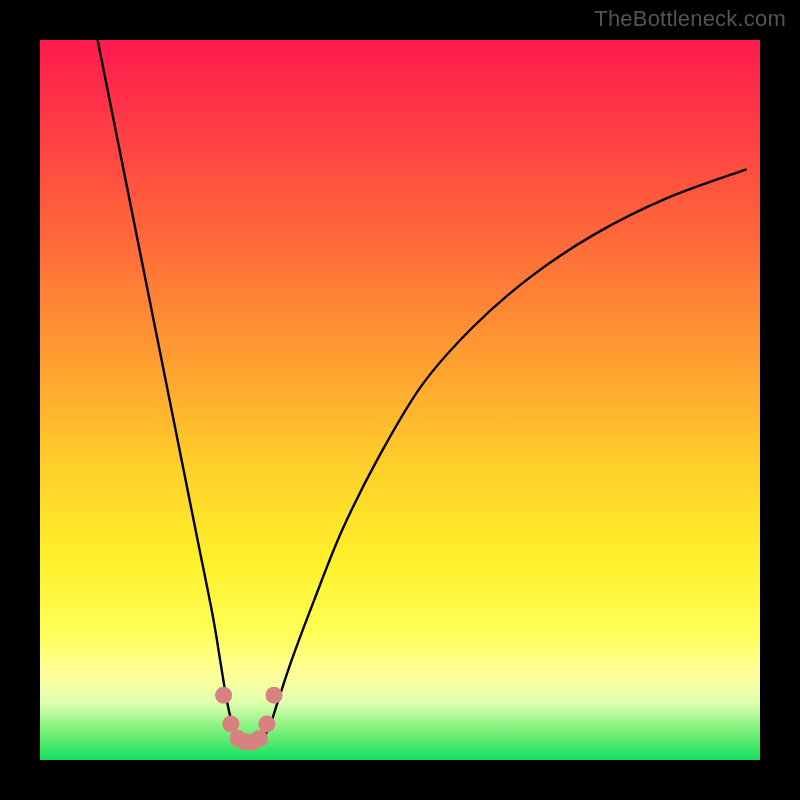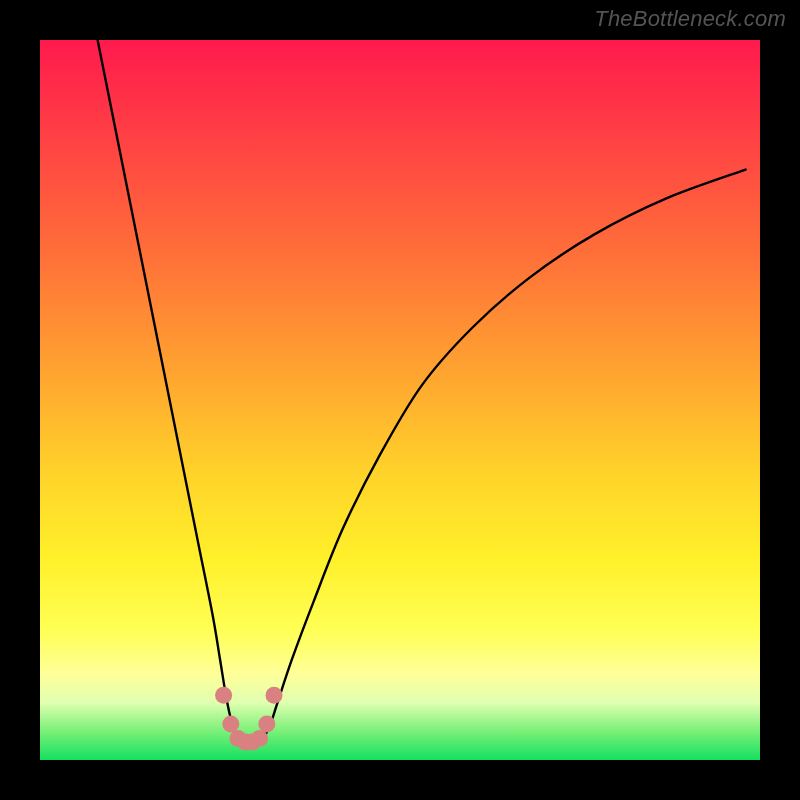--- a/index.html
+++ b/index.html
@@ -11,21 +11,20 @@
     overflow: hidden;
     font-family: Arial, Helvetica, sans-serif;
   }
   .frame {
     position: absolute;
     left: 0;
     top: 0;
     width: 800px;
     height: 800px;
     background: #000;
-    font-style: italic;
   }
   .plot {
     position: absolute;
     left: 40px;
     top: 40px;
     width: 720px;
     height: 720px;
     background: linear-gradient(
       to bottom,
       #ff1a4d 0%,

